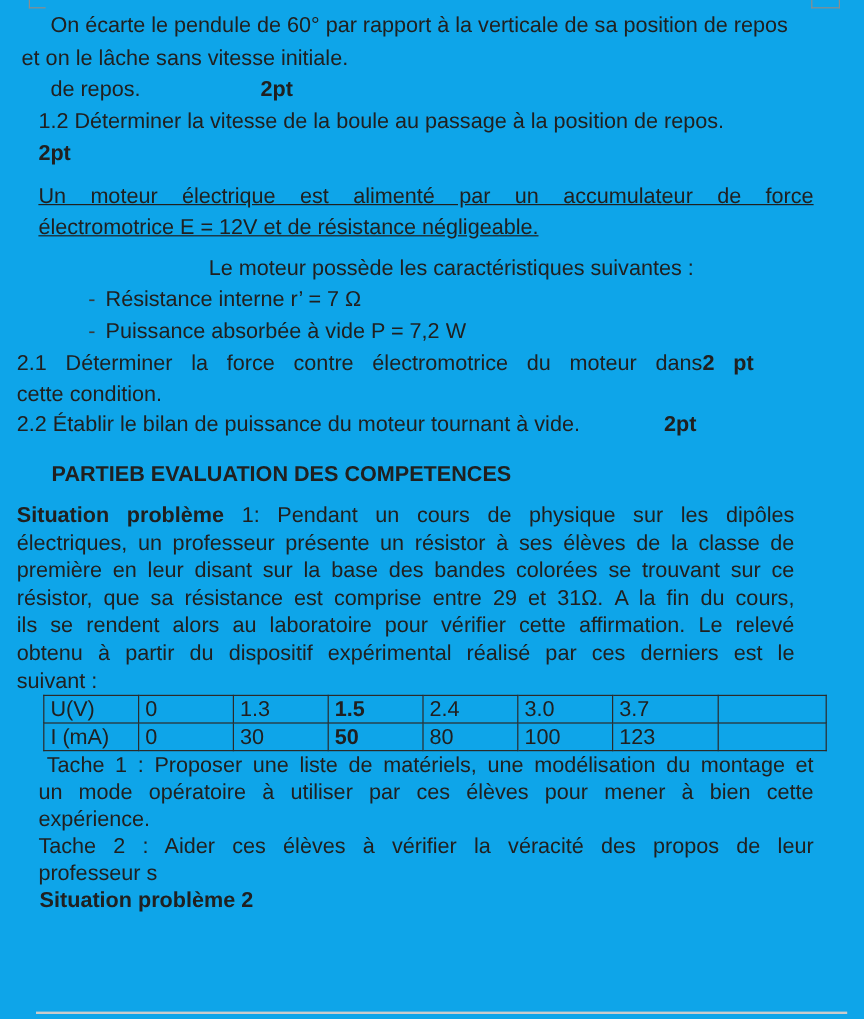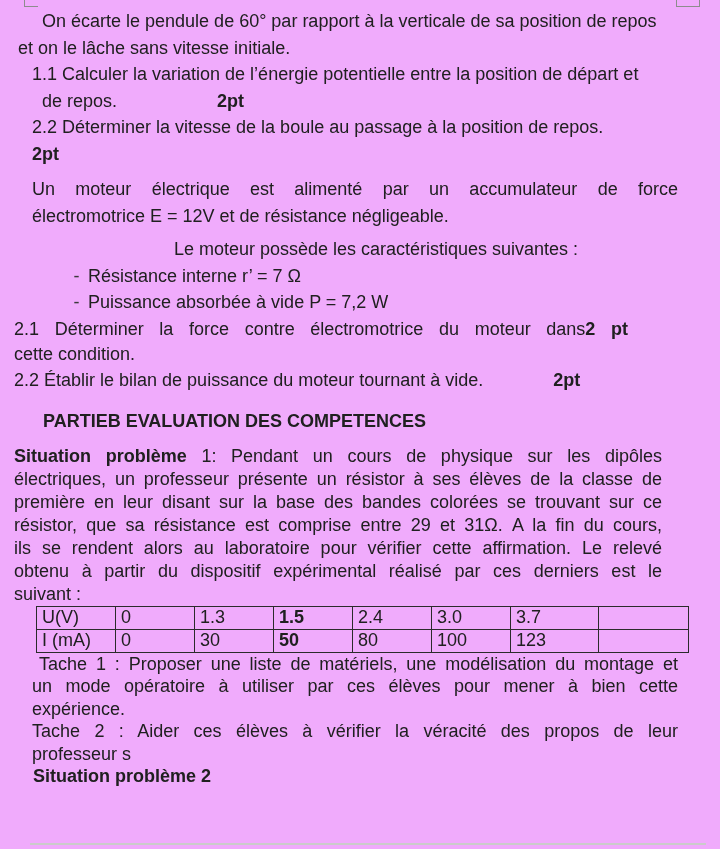--- a/index.html
+++ b/index.html
@@ -1,34 +1,34 @@
 <!DOCTYPE html>
 <html><head>
 <meta charset="utf-8">
 <style>
   html,body{margin:0;padding:0;background:#ffffff;}
   .page{
-    position:relative;width:720px;height:849px;background:#f0abfc;
+    position:relative;width:720px;height:849px;background:#0ea5e9;
     font-family:"Liberation Sans","DejaVu Sans",sans-serif;
     color:#202020;overflow:hidden;
   }
   .ln{font-size:18px;line-height:26.5px;white-space:pre-wrap;}
   .nw{white-space:nowrap;}
   .b{font-weight:bold;}
   .jst{text-align:justify;text-align-last:justify;white-space:normal;}
   
   .ml18{margin-left:18px;}.ml30{margin-left:14px;}.ml32{margin-left:32px;}
   .ml33{margin-left:33px;}.ml35{margin-left:35px;}
   .ml39{margin-left:39px;}.ml42{margin-left:42px;}.ml43{margin-left:43px;}
   
   .w646{width:646px;}.w648{width:648px;}.w639{width:639px;}.w614{width:614px;}
   
   .p1{margin-top:8px;}
   .title-p2{margin-top:30px;line-height:27px;}
-  .intro{margin-top:9px;}
+  .intro{margin-top:9px;text-decoration:underline;}
   .chars{margin-top:7px;text-align:center;}
   .q21{margin-top:1px;}
   .q21 .ln{line-height:25.5px;}
   .titleB{margin-top:15px;}
   .sp1{margin-top:10px;}
   .sp1 .ln{line-height:23px;}
   .bullet-line{display:flex;}
   .bullet-dash{width:23px;margin-left:65px;color:#3a3a3a;}
   .gap-q11{display:inline-block;margin-left:100px;}
   .gap-q22{display:inline-block;margin-left:70px;}
@@ -52,23 +52,22 @@
 <body>
 
 <div class="page">
 
   <div class="corner corner-left"></div>
   <div class="corner corner-right"></div>
 
   <div class="p1">
     <div class="ln ml42 nw">On écarte le pendule de 60° par rapport à la verticale de sa position de repos</div>
     <div class="ln ml18 nw">et on le lâche sans vitesse initiale.</div>
-    <div class="ln ml32 nw">1.1 Calculer la variation de l’énergie potentielle entre la position de départ et</div>
     <div class="ln ml42 nw"><span>de repos.</span><span class="b gap-q11">2pt</span></div>
-    <div class="ln ml32 nw">2.2 Déterminer la vitesse de la boule au passage à la position de repos.</div>
+    <div class="ln ml32 nw">1.2 Déterminer la vitesse de la boule au passage à la position de repos.</div>
     <div class="ln ml32 nw b">2pt</div>
   </div>
 
 
   <div class="intro">
     <div class="ln ml32 jst w646">Un moteur électrique est alimenté par un accumulateur de force</div>
     <div class="ln ml32 nw">électromotrice E = 12V et de résistance négligeable.</div>
   </div>
 
   <div class="chars">

